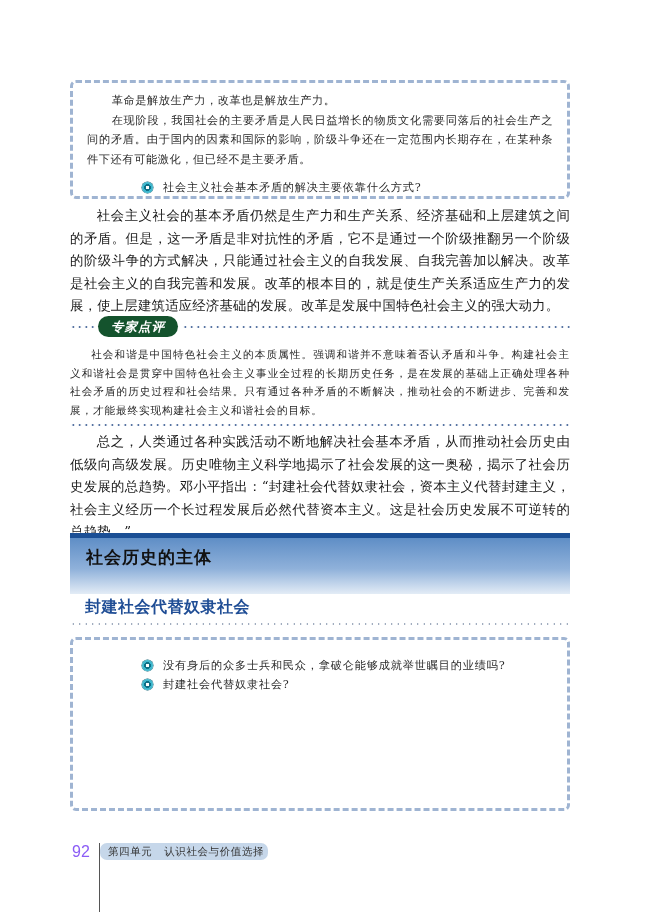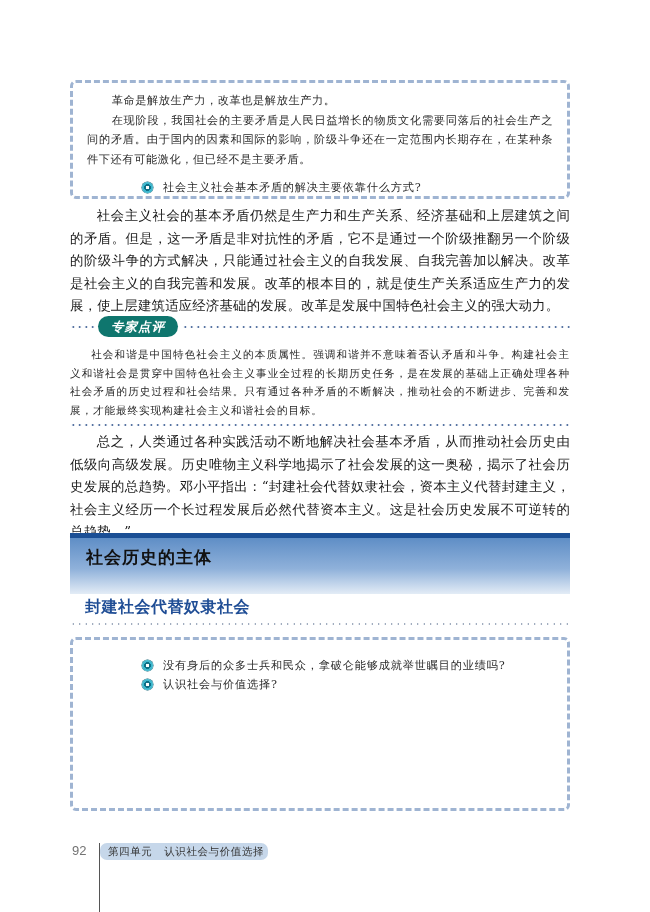--- a/index.html
+++ b/index.html
@@ -29,21 +29,21 @@
     }
     .body-text p { text-indent: 2em; }
 
     .dotline {
       position: absolute; height: 2px;
       background-image: radial-gradient(circle, #2b4f8a 0.9px, transparent 1.1px);
       background-size: 6.5px 2px; background-repeat: repeat-x;
     }
     .expert-badge {
       position: absolute; left: 98px; top: 316px; width: 80px; height: 21px;
-      background: #0f766e; border-radius: 11px;
+      background: #14532d; border-radius: 11px;
       color: #ffffff; font-family: "DejaVu Sans", "Liberation Sans", sans-serif;
       font-size: 12.5px; font-weight: bold; font-style: italic; text-align: center; line-height: 21px; letter-spacing: 1px;
     }
     .comment-text {
       position: absolute; left: 70px; width: 500px; top: 345px;
       font-size: 10.6px; line-height: 18.6px; color: #262626; text-align: justify; letter-spacing: 0.9px;
     }
     .comment-text p { text-indent: 2em; }
 
     .section-banner {
@@ -55,21 +55,21 @@
       position: absolute; left: 16px; top: 8px;
       font-size: 17px; font-weight: bold; color: #111; letter-spacing: 1px;
     }
     .sub-heading {
       position: absolute; left: 85px; top: 597px;
       font-family: "DejaVu Sans", "Liberation Sans", sans-serif;
       font-size: 16px; font-weight: bold; color: #1f4d95; letter-spacing: 0.5px;
     }
 
     .footer-line { position: absolute; left: 99px; top: 843px; width: 1px; height: 69px; background: #555; }
-    .page-number { position: absolute; left: 72px; top: 843px; font-family: "Liberation Sans", "DejaVu Sans", sans-serif; font-size: 13px; color: #737373; }
+    .page-number { position: absolute; left: 72px; top: 843px; font-family: "Liberation Sans", "DejaVu Sans", sans-serif; font-size: 16px; color: #8b5cf6; }
     .footer-label {
       position: absolute; left: 100px; top: 843px; width: 168px; height: 17px;
       background: #c6d7ea; font-family: "DejaVu Sans", "Liberation Sans", sans-serif;
       font-size: 10.5px; line-height: 17px; color: #333; padding-left: 8px; letter-spacing: 0.6px; white-space: pre; border-radius: 7px;
     }
   </style>
 </head>
 <body>
 
 <div class="dash-box" style="top:80px; height:119px;">
@@ -106,19 +106,19 @@
 <div class="sub-heading">封建社会代替奴隶社会</div>
 <div class="dotline" style="left:70px; top:623px; width:500px; background-image: radial-gradient(circle, #7f8fa8 0.8px, transparent 1px);"></div>
 
 <div class="dash-box" style="top:637px; height:174px;">
   <div class="q-item" style="margin-top:8px;">
     <span class="q-bullet"></span>
     <span>没有身后的众多士兵和民众，拿破仑能够成就举世瞩目的业绩吗?</span>
   </div>
   <div class="q-item">
     <span class="q-bullet"></span>
-    <span>认识社会与价值选择?</span>
+    <span>封建社会代替奴隶社会?</span>
   </div>
 </div>
 
 <div class="page-number">92</div>
 <div class="footer-line"></div>
 <div class="footer-label">第四单元   认识社会与价值选择</div>
 
 </body></html>

